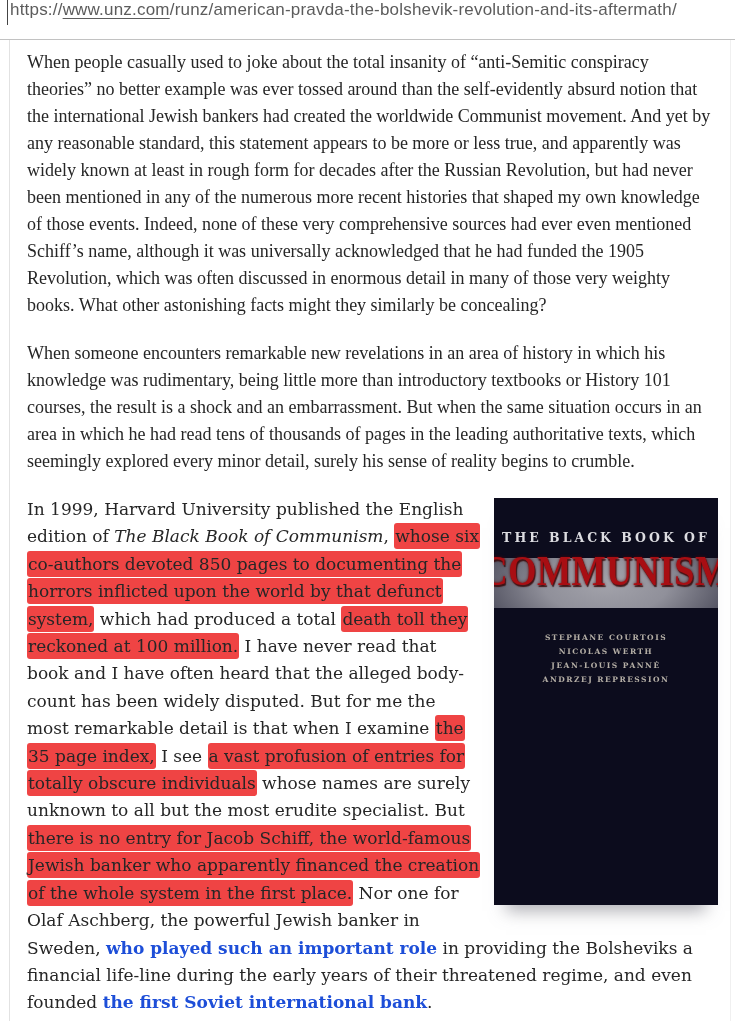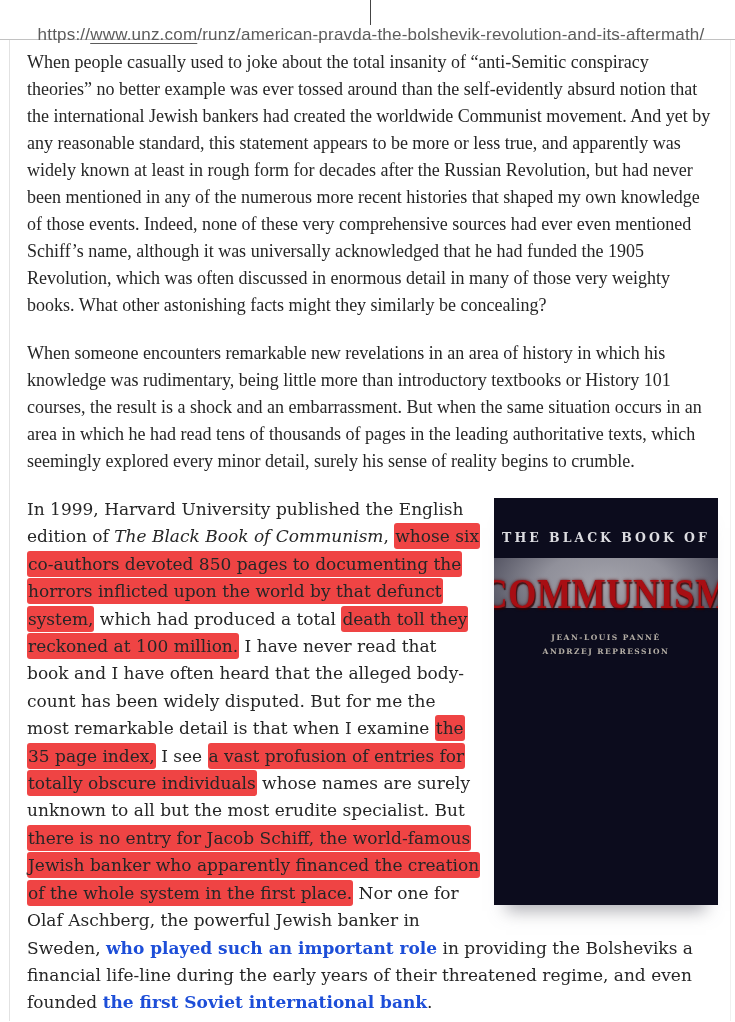--- a/index.html
+++ b/index.html
@@ -8,29 +8,28 @@
     background: #ffffff;
     font-family: "Liberation Serif", serif;
     color: #262626;
     overflow: hidden;
   }
   * { box-sizing: border-box; }
 
   
   .address-bar {
     height: 40px;
-    display: flex; align-items: center;
+    display: flex; align-items: flex-start;
     padding-left: 7px;
     background: #ffffff;
     border-bottom: 1px solid #c2c2c2;
     font-family: "Liberation Sans", sans-serif;
     font-size: 17px;
     color: #5c5c5c;
     white-space: nowrap;
-    flex-direction: column;
   }
   .caret { width: 1px; height: 25px; background: #444; margin-right: 2px; flex: 0 0 auto; }
   .url { letter-spacing: 0.2px; }
   .url-domain { text-decoration: underline; text-underline-offset: 3px; }
 
   
   .content {
     margin-left: 9px;
     margin-right: 4px;
     border-left: 1px solid #e2e2e2;
@@ -82,21 +81,21 @@
     margin-top: 26px;
     color: #dcdce0;
     font-size: 12.5px;
     font-weight: bold;
     letter-spacing: 3px;
   }
   .book-band {
     margin-top: 7px;
     height: 50px;
     background: radial-gradient(ellipse 70% 160% at center, #a3a3ab 0%, #90909a 40%, #5a5a68 75%, #2c2c3c 100%);
-    display: flex; align-items: flex-end; justify-content: center;
+    display: flex; align-items: flex-start; justify-content: center;
   }
   .book-main-title {
     font-family: "Liberation Serif", serif;
     font-size: 37px;
     font-weight: bold;
     color: #a80e13;
     letter-spacing: 0.5px;
     transform: scaleY(1.12) scaleX(0.98);
     text-shadow: 0 0 3px rgba(90,0,4,0.9), 1px 1px 1px rgba(40,0,0,0.8);
     filter: blur(0.4px);
@@ -132,20 +131,22 @@
 
   <div class="para p12">When someone encounters remarkable new revelations in an area of history in which his knowledge was rudimentary, being little more than introductory textbooks or History 101 courses, the result is a shock and an embarrassment. But when the same situation occurs in an area in which he had read tens of thousands of pages in the leading authoritative texts, which seemingly explored every minor detail, surely his sense of reality begins to crumble.</div>
 
   <div class="para p3">
     <div class="book">
       <div class="book-top-title">THE BLACK BOOK OF</div>
       <div class="book-band">
         <div class="book-main-title">COMMUNISM</div>
       </div>
       <div class="book-authors">
+          <div>STEPHANE COURTOIS</div>
+          <div>NICOLAS WERTH</div>
           <div>JEAN-LOUIS PANNÉ</div>
           <div>ANDRZEJ REPRESSION</div>
         </div>
 
     </div>
     <span><span class="seg-plain">In 1999, Harvard University published the English edition of </span><span class="seg-italic">The Black Book of Communism</span><span class="seg-plain">, </span><span class="seg-highlight">whose six co-authors devoted 850 pages to documenting the horrors inflicted upon the world by that defunct system,</span><span class="seg-plain"> which had produced a total </span><span class="seg-highlight">death toll they reckoned at 100 million.</span><span class="seg-plain"> I have never read that book and I have often heard that the alleged body-count has been widely disputed. But for me the most remarkable detail is that when I examine </span><span class="seg-highlight">the 35 page index,</span><span class="seg-plain"> I see </span><span class="seg-highlight">a vast profusion of entries for totally obscure individuals</span><span class="seg-plain"> whose names are surely unknown to all but the most erudite specialist. But </span><span class="seg-highlight">there is no entry for Jacob Schiff, the world-famous Jewish banker who apparently financed the creation of the whole system in the first place.</span><span class="seg-plain"> Nor one for Olaf Aschberg, the powerful Jewish banker in Sweden, </span><a class="seg-link">who played such an important role</a><span class="seg-plain"> in providing the Bolsheviks a financial life-line during the early years of their threatened regime, and even founded </span><a class="seg-link">the first Soviet international bank</a><span class="seg-plain">.</span></span>
   </div>
 
 </div>
 

